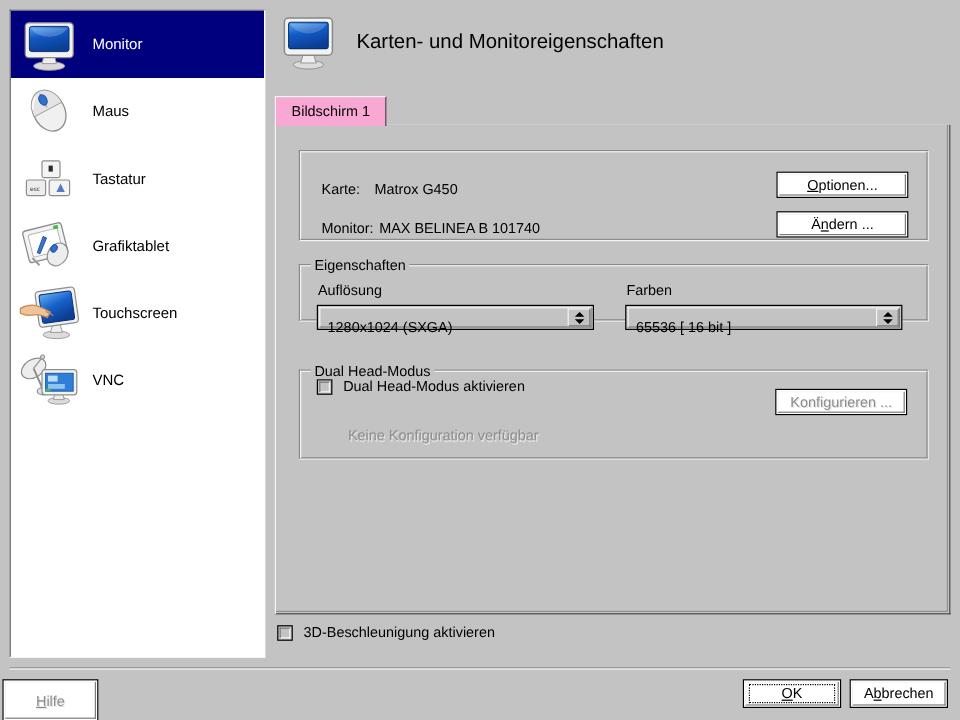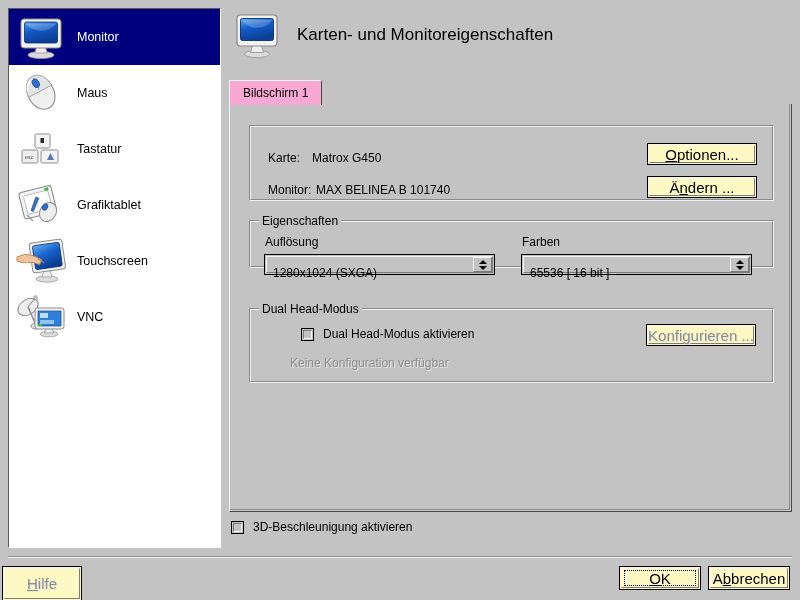--- a/index.html
+++ b/index.html
@@ -72,23 +72,23 @@
   .framebox{position:absolute;box-sizing:border-box;
     border:1px solid #8a8a8a;border-right-color:#f2f2f2;border-bottom-color:#f2f2f2;}
   .framebox-in{position:absolute;inset:0;border:1px solid #f2f2f2;
     border-right-color:#8a8a8a;border-bottom-color:#8a8a8a;pointer-events:none;}
 
   .row-label{position:absolute;font-size:12px;white-space:nowrap;}
 
   
   .btn{
     position:absolute;box-sizing:border-box;
-    background:#fef9c3;border:1px solid #000;
+    background:#ffffff;border:1px solid #000;
     display:flex;align-items:center;justify-content:center;
-    font-size:15px;color:#000;
+    font-size:12px;color:#000;
   }
   .btn .bev{position:absolute;inset:1px;
     border-top:1px solid #f4f4f4;border-left:1px solid #f4f4f4;
     border-right:1px solid #7b7b7b;border-bottom:1px solid #7b7b7b;
     pointer-events:none;}
   .btn .lbl{position:relative;z-index:2;}
   .btn.disabled{color:#8c8c8c;}
   .btn.disabled .lbl{text-shadow:1px 1px 0 #e4e4e4;}
   .btn.default{border:1px solid #000;}
   .btn.default .focus{position:absolute;left:4px;right:4px;top:3px;bottom:3px;
@@ -329,21 +329,21 @@
           <span class="ar-up"></span>
           <span class="ar-dn"></span>
         </span>
       </div>
     </div>
 
     <div class="gbox" style="left:19px;top:204px;width:525px;height:75px;">
       <div class="gbox-in"></div>
       <span class="gbox-title">Dual Head-Modus</span>
 
-      <div class="cbrow" style="left:14px;top:18px;margin-left:37px;">
+      <div class="cbrow" style="left:14px;top:6px;">
         <span class="cbox">
             <span class="bev"></span>
           </span>
         <span class="cblabel">Dual Head-Modus aktivieren</span>
       </div>
 
       <span class="row-label dimtext" style="left:40px;top:47px;">Keine Konfiguration verfügbar</span>
 
       <div class="btn disabled" style="left:396px;top:15px;width:110px;height:22px;">
         <span class="bev"></span>

